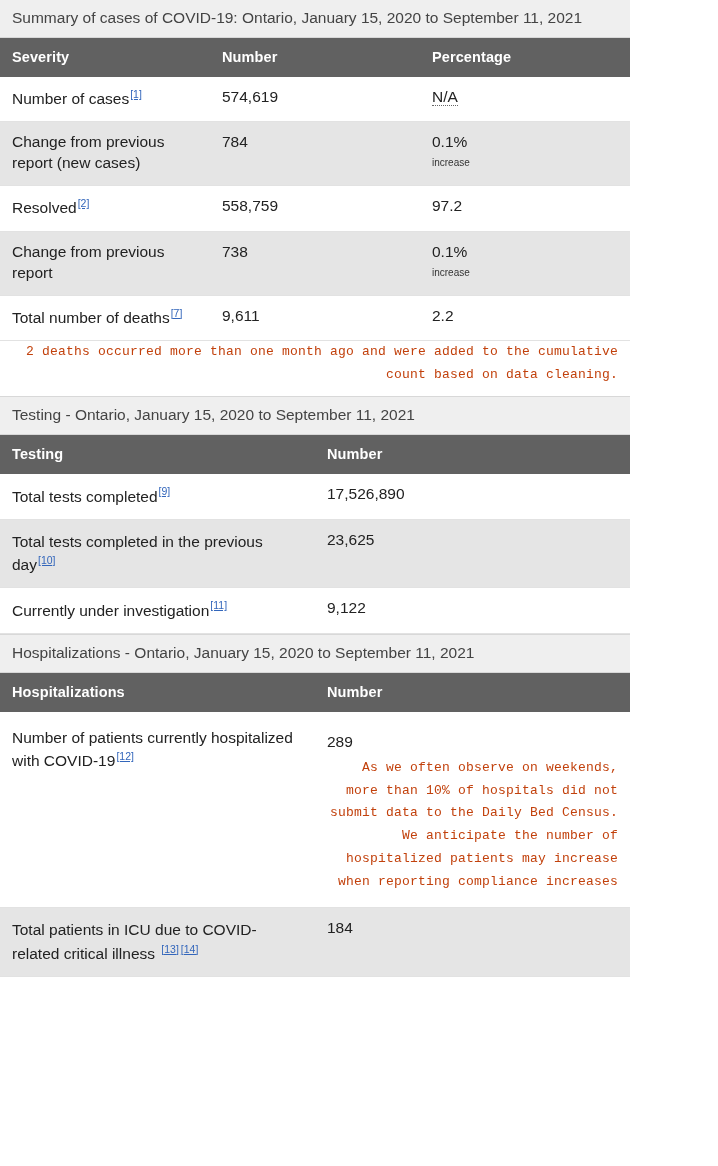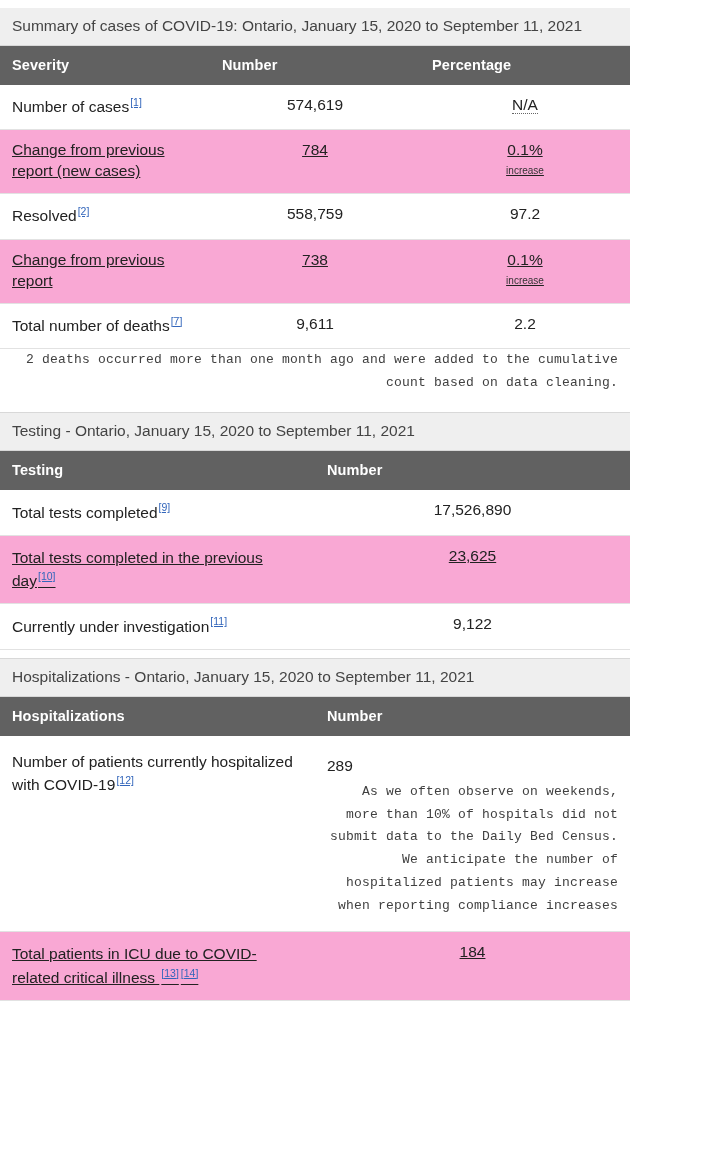--- a/index.html
+++ b/index.html
@@ -14,21 +14,20 @@
     -webkit-font-smoothing: antialiased;
   }
   .page {
     width: 718px;
     box-sizing: border-box;
   }
   table.tbl {
     width: 630px;
     border-collapse: collapse;
     table-layout: fixed;
-    margin-top: 8px;
   }
   .caption-row td {
     background: #efefef;
     color: #444444;
     font-size: 15.5px;
     padding: 9px 12px 10px 12px;
     border-bottom: 1px solid #d8d8d8;
     border-top: 1px solid #d8d8d8;
   }
   .caption-row.first td {
@@ -47,46 +46,45 @@
     text-align: left;
   }
   .data-row td {
     font-size: 15.5px;
     padding: 10px 12px 11px 12px;
     vertical-align: top;
     border-bottom: 1px solid #e2e2e2;
     line-height: 1.35;
   }
   .data-row.alt td {
-    background: #f9a8d4;
-    text-decoration: underline;
+    background: #e5e5e5;
   }
   .data-row.plain td {
     background: #ffffff;
   }
   td.num {
-    text-align: center;
+    text-align: left;
     white-space: nowrap;
   }
   .sup {
     color: #3366bb;
     font-size: 10.5px;
     vertical-align: super;
     margin-left: 1px;
   }
   .sup-group .sup {
     margin-left: 2px;
   }
   .na {
     border-bottom: 1px dotted #666;
   }
   .note {
     font-family: "Liberation Mono", "DejaVu Sans Mono", monospace;
     font-size: 13px;
-    color: #404040;
+    color: #c2410c;
     text-align: right;
     line-height: 1.75;
     letter-spacing: 0.2px;
   }
   .sub-increase {
     display: block;
     font-size: 10px;
     color: #333;
     margin-top: 3px;
   }

